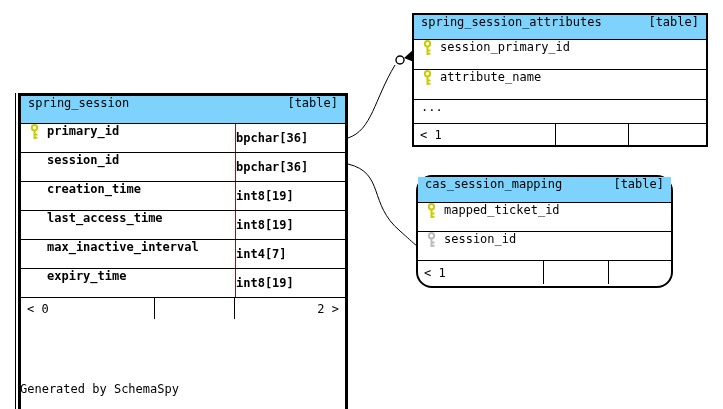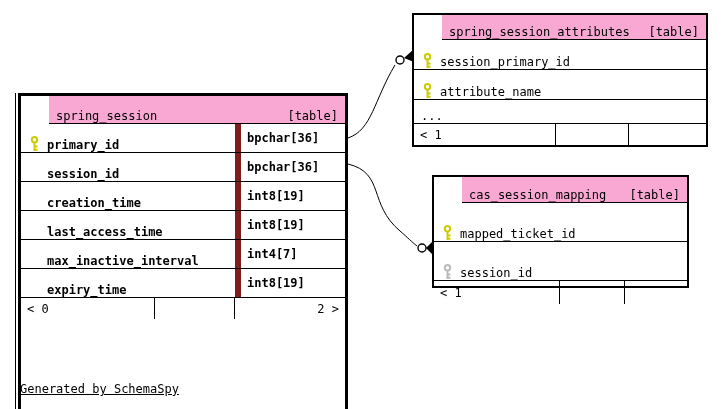--- a/index.html
+++ b/index.html
@@ -8,64 +8,64 @@
     font-family:"DejaVu Sans Mono","Liberation Mono",monospace;
     font-size:12px; color:#000; overflow:hidden;
   }
   .tbl { position:absolute; background:#fff; border:2px solid #000; box-sizing:border-box; }
   .tbl.focal { border-width:3px; }
   .tbl.focal::before {
     content:""; position:absolute; left:-6px; top:-3px; bottom:-3px;
     width:1px; background:#000;
   }
   .hdr {
-    display:flex; justify-content:space-between; align-items:flex-end;
-    background:#f9a8d4; border-bottom:1px solid #000;
-    padding:0 7px; box-sizing:border-box; cursor:pointer;margin-left:28px;
+    display:flex; justify-content:space-between; align-items:flex-start;
+    background:#7dd3fc; border-bottom:1px solid #000;
+    padding:0 7px; box-sizing:border-box; cursor:pointer;
   }
-  .row { display:flex; align-items:flex-end; border-bottom:1px solid #000; box-sizing:border-box; }
+  .row { display:flex; align-items:flex-start; border-bottom:1px solid #000; box-sizing:border-box; }
   .keycell { width:26px; min-width:26px; display:flex; justify-content:center; align-items:center; }
   .cname { flex:1; white-space:nowrap; }
   .ctype {
     width:110px; min-width:110px; align-self:stretch; display:flex; align-items:center;
-    border-left:6px solid #7f1d1d; padding-left:6px; box-sizing:border-box; white-space:nowrap;
+    border-left:1px solid #7f1d1d; box-sizing:border-box; white-space:nowrap;
   }
   .dots { padding-left:7px; }
   .ftr { display:flex; }
   .fcell {
     border-right:1px solid #000; display:flex; align-items:center;
     padding:0 6px; box-sizing:border-box; white-space:nowrap;
   }
   .fcell:last-child { border-right:none; }
   .fcell.right { justify-content:flex-end; }
   .key-primary { color:#cccc00; }
   .key-fk { color:#bbbbbb; }
   .edges { position:absolute; left:0; top:0; pointer-events:none; }
   .edges path { fill:none; stroke:#000; stroke-width:1; }
   .edges circle { fill:#fff; stroke:#000; stroke-width:1.4; }
   .edges polygon { fill:#000; stroke:none; }
-  .caption { position:absolute; left:20px; top:382px; white-space:nowrap;text-decoration:underline; }
+  .caption { position:absolute; left:20px; top:382px; white-space:nowrap; }
   
   .ss .hdr { height:28px; }
   .ss .row { height:29px;font-weight:bold; }
   .ss .ftr { height:21px; }
   .ss .fcell:nth-child(1){ width:134px; }
   .ss .fcell:nth-child(2){ width:80px; }
   .ss .fcell:nth-child(3){ width:110px; }
   
   .ssa .hdr { height:25px; }
   .ssa .row { height:30px; }
   .ssa .row.dotsrow { height:24px; }
   .ssa .ftr { height:21px; }
   .ssa .fcell:nth-child(1){ width:142px; }
   .ssa .fcell:nth-child(2){ width:73px; }
   .ssa .fcell:nth-child(3){ width:77px; }
   
   .csm .hdr { height:26px; }
-  .csm .row { height:39px; }
+  .csm .row { height:29px; }
   .csm .ftr { height:23px; }
   .csm .fcell:nth-child(1){ width:126px; }
   .csm .fcell:nth-child(2){ width:65px; }
   .csm .fcell:nth-child(3){ width:62px; }
 </style>
 </head>
 <body>
 
 <div class="canvas">
 
@@ -151,21 +151,21 @@
     <div class="row dotsrow">
       <span class="dots">...</span>
     </div>
     <div class="ftr">
       <span class="fcell">&lt; 1</span>
       <span class="fcell"></span>
       <span class="fcell"></span>
     </div>
   </div>
 
-  <div class="tbl csm" style="left:432px; top:175px; width:257px; height:113px;">
+  <div class="tbl csm" style="left:416px; top:175px; width:257px; height:113px;border-radius:16px;">
     <div class="hdr">
       <span>cas_session_mapping</span>
       <span>[table]</span>
     </div>
     <div class="row">
       <span class="keycell">
         <svg class="key-primary" width="11" height="16" viewBox="0 0 11 16">
             <circle cx="5.5" cy="3.8" r="2.7" fill="none" stroke="currentColor" stroke-width="2"></circle>
             <path d="M5.5 6.5 V15 M5.5 10.5 H8.5 M5.5 13.8 H8.5" stroke="currentColor" stroke-width="2" fill="none"></path>
           </svg>

